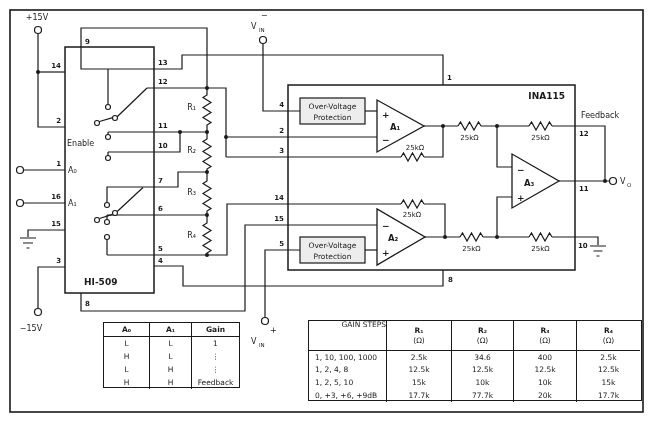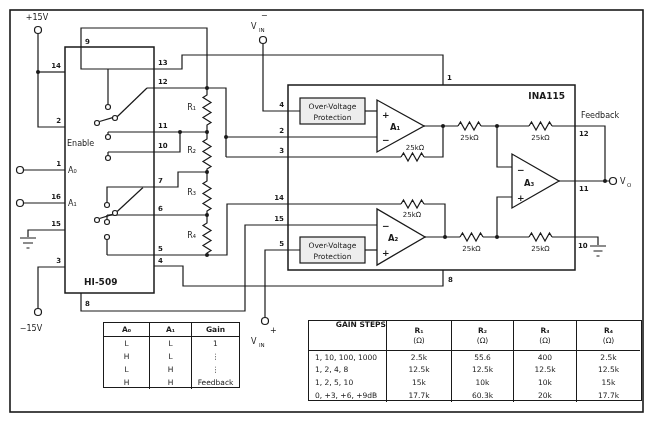--- a/index.html
+++ b/index.html
@@ -19,21 +19,21 @@
   .logic{left:103px;top:322px;width:137px;height:66px;display:grid;
          grid-template-columns:45px 42px 48px;grid-template-rows:14px 13px 13px 13px 13px;}
   .logic .c{display:flex;align-items:center;justify-content:center;box-sizing:border-box;}
   .logic .hd{font-weight:bold;border-bottom:1.4px solid #1a1a1a;}
   .logic .bl{border-left:1.4px solid #1a1a1a;}
   .gain{left:308px;top:320px;width:334px;height:81px;display:grid;
         grid-template-columns:77px 65px 62px 63px 64px;grid-template-rows:30px 12.7px 12.7px 12.7px 12.7px;}
   .gain .c{display:flex;align-items:center;justify-content:center;box-sizing:border-box;}
   .gain .hd{flex-direction:column;justify-content:center;gap:2px;border-bottom:1.4px solid #1a1a1a;}
   .gain .hd .rn{font-weight:bold;}
-  .gain .t0{justify-content:flex-start;align-items:flex-end;padding:0 0 4px 6px;font-weight:bold;}
+  .gain .t0{justify-content:flex-start;align-items:flex-end;padding:0 0 4px 6px;font-weight:normal;}
   .gain .rl{justify-content:flex-start;padding-left:6px;}
   .gain .bl{border-left:1.4px solid #1a1a1a;}
 </style>
 </head>
 <body>
 
 <div class="canvas">
 
 <svg width="659" height="422" viewBox="0 0 659 422">
 
@@ -286,36 +286,36 @@
     <span class="rn">R₃</span>
     <span>(Ω)</span>
   </div>
   <div class="c hd bl">
     <span class="rn">R₄</span>
     <span>(Ω)</span>
   </div>
 
   <div class="c rl">1, 10, 100, 1000</div>
   <div class="c bl">2.5k</div>
-  <div class="c bl">55.6</div>
+  <div class="c bl">34.6</div>
   <div class="c bl">400</div>
   <div class="c bl">2.5k</div>
 
   <div class="c rl">1, 2, 4, 8</div>
   <div class="c bl">12.5k</div>
   <div class="c bl">12.5k</div>
   <div class="c bl">12.5k</div>
   <div class="c bl">12.5k</div>
 
   <div class="c rl">1, 2, 5, 10</div>
   <div class="c bl">15k</div>
   <div class="c bl">10k</div>
   <div class="c bl">10k</div>
   <div class="c bl">15k</div>
 
   <div class="c rl">0, +3, +6, +9dB</div>
   <div class="c bl">17.7k</div>
-  <div class="c bl">60.3k</div>
+  <div class="c bl">77.7k</div>
   <div class="c bl">20k</div>
   <div class="c bl">17.7k</div>
 </div>
 
 </div>
 
 </body></html>

